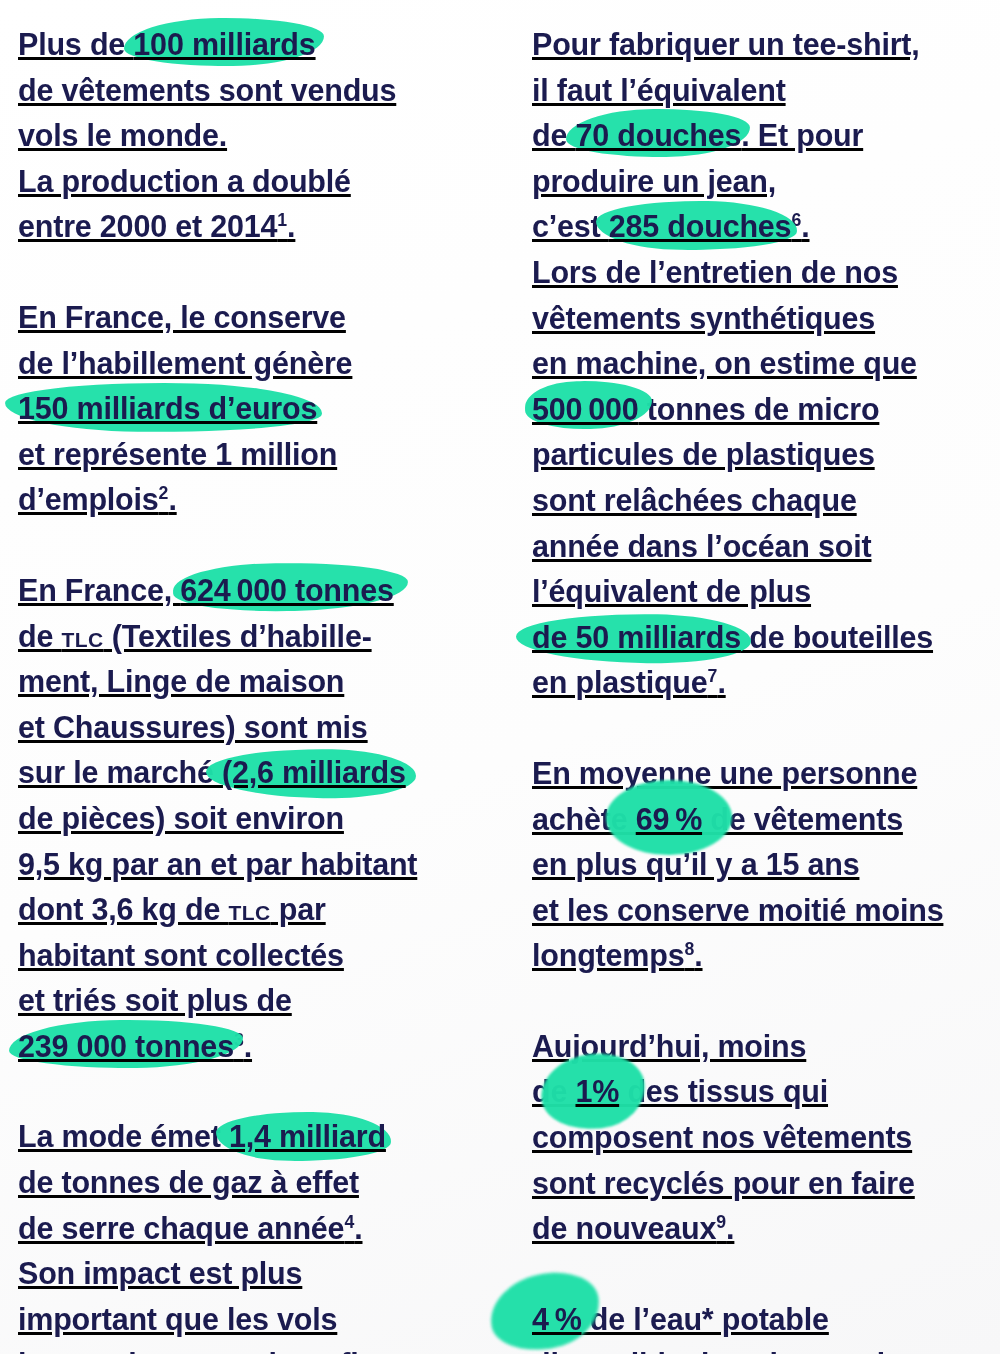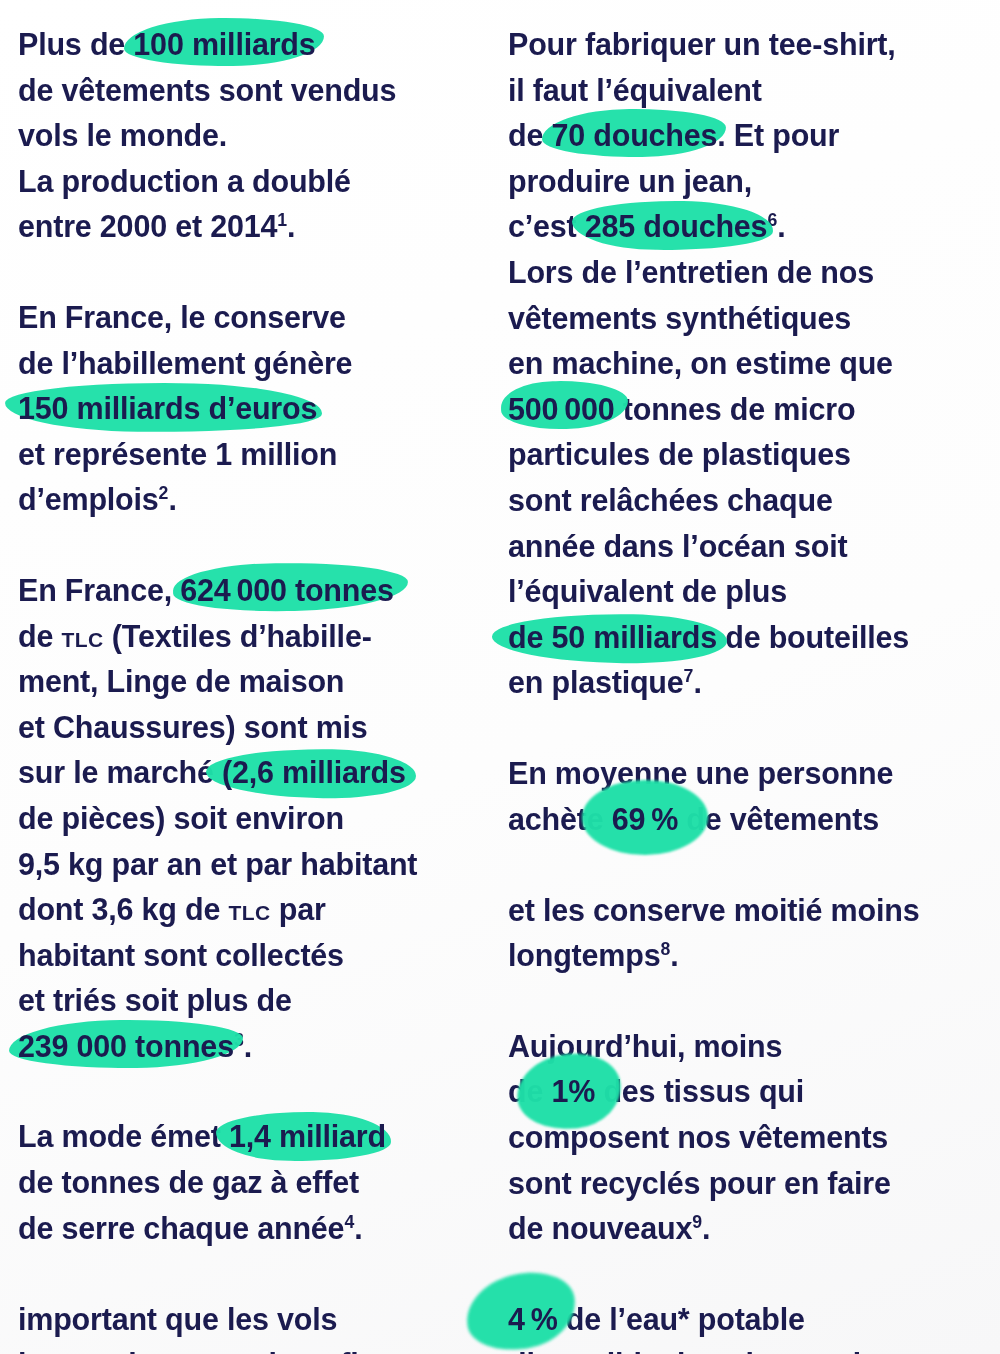--- a/index.html
+++ b/index.html
@@ -14,22 +14,23 @@
     overflow: hidden;
   }
 
   .page {
     position: relative;
     width: 1000px;
     height: 1010px;
     box-sizing: border-box;
     padding: 22px 14px 0 18px;
     display: flex;
-    gap: 12px;
+    gap: 36px;
     align-items: flex-start;
+    text-decoration: underline;
   }
 
   .column {
     flex: 0 0 auto;
     width: 478px;
   }
   .column.right {
     width: 482px;
   }
 
@@ -121,21 +122,21 @@
   }
 </style>
 </head>
 <body>
 
 <div class="page">
   <div class="column left">
       <p class="para"><span>Plus de <span class="hl">100 milliards</span></span><br><span>de vêtements sont vendus</span><br><span>vols le monde.</span><br><span>La production a doublé</span><br><span>entre 2000 et 2014<sup class="fn">1</sup>.</span></p>
       <p class="para"><span>En France, le conserve</span><br><span>de l’habillement génère</span><br><span><span class="hl v2">150 milliards d’euros</span></span><br><span>et représente 1 million</span><br><span>d’emplois<sup class="fn">2</sup>.</span></p>
       <p class="para"><span>En France, <span class="hl v3">624 000 tonnes</span></span><br><span>de <span class="sc">TLC</span> (Textiles d’habille-</span><br><span>ment, Linge de maison</span><br><span>et Chaussures) sont mis</span><br><span>sur le marché <span class="hl v4">(2,6 milliards</span></span><br><span>de pièces) soit environ</span><br><span>9,5 kg par an et par habitant</span><br><span>dont 3,6 kg de <span class="sc">TLC</span> par</span><br><span>habitant sont collectés</span><br><span>et triés soit plus de</span><br><span><span class="hl">239 000 tonnes</span><sup class="fn">3</sup>.</span></p>
-      <p class="para"><span>La mode émet <span class="hl v2">1,4 milliard</span></span><br><span>de tonnes de gaz à effet</span><br><span>de serre chaque année<sup class="fn">4</sup>.</span><br><br><span>important que les vols</span><br><span>internationaux et le trafic</span><br></p>
+      <p class="para"><span>La mode émet <span class="hl v2">1,4 milliard</span></span><br><span>de tonnes de gaz à effet</span><br><span>de serre chaque année<sup class="fn">4</sup>.</span><br><span>Son impact est plus</span><br><span>important que les vols</span><br><span>internationaux et le trafic</span><br></p>
     </div>
   <div class="column right">
       <p class="para"><span>Pour fabriquer un tee-shirt,</span><br><span>il faut l’équivalent</span><br><span>de <span class="hl">70 douches</span>. Et pour</span><br><span>produire un jean,</span><br><span>c’est <span class="hl v2">285 douches</span><sup class="fn">6</sup>.</span><br><span>Lors de l’entretien de nos</span><br><span>vêtements synthétiques</span><br><span>en machine, on estime que</span><br><span><span class="hl v3">500 000</span> tonnes de micro</span><br><span>particules de plastiques</span><br><span>sont relâchées chaque</span><br><span>année dans l’océan soit</span><br><span>l’équivalent de plus</span><br><span><span class="hl v4">de 50 milliards</span> de bouteilles</span><br><span>en plastique<sup class="fn">7</sup>.</span></p>
-      <p class="para"><span>En moyenne une personne</span><br><span>achète <span class="hl blob">69 %</span> de vêtements</span><br><br><span>et les conserve moitié moins</span><br><span>longtemps<sup class="fn">8</sup>.</span></p>
+      <p class="para"><span>En moyenne une personne</span><br><span>achète <span class="hl blob">69 %</span> de vêtements</span><br><span>en plus qu’il y a 15 ans</span><br><span>et les conserve moitié moins</span><br><span>longtemps<sup class="fn">8</sup>.</span></p>
       <p class="para"><span>Aujourd’hui, moins</span><br><span>de <span class="hl blob2">1%</span> des tissus qui</span><br><span>composent nos vêtements</span><br><span>sont recyclés pour en faire</span><br><span>de nouveaux<sup class="fn">9</sup>.</span></p>
       <p class="para"><span><span class="hl blob3">4 %</span> de l’eau* potable</span><br><span>disponible dans le monde</span><br><br></p>
     </div>
 </div>
 
 </body></html>

